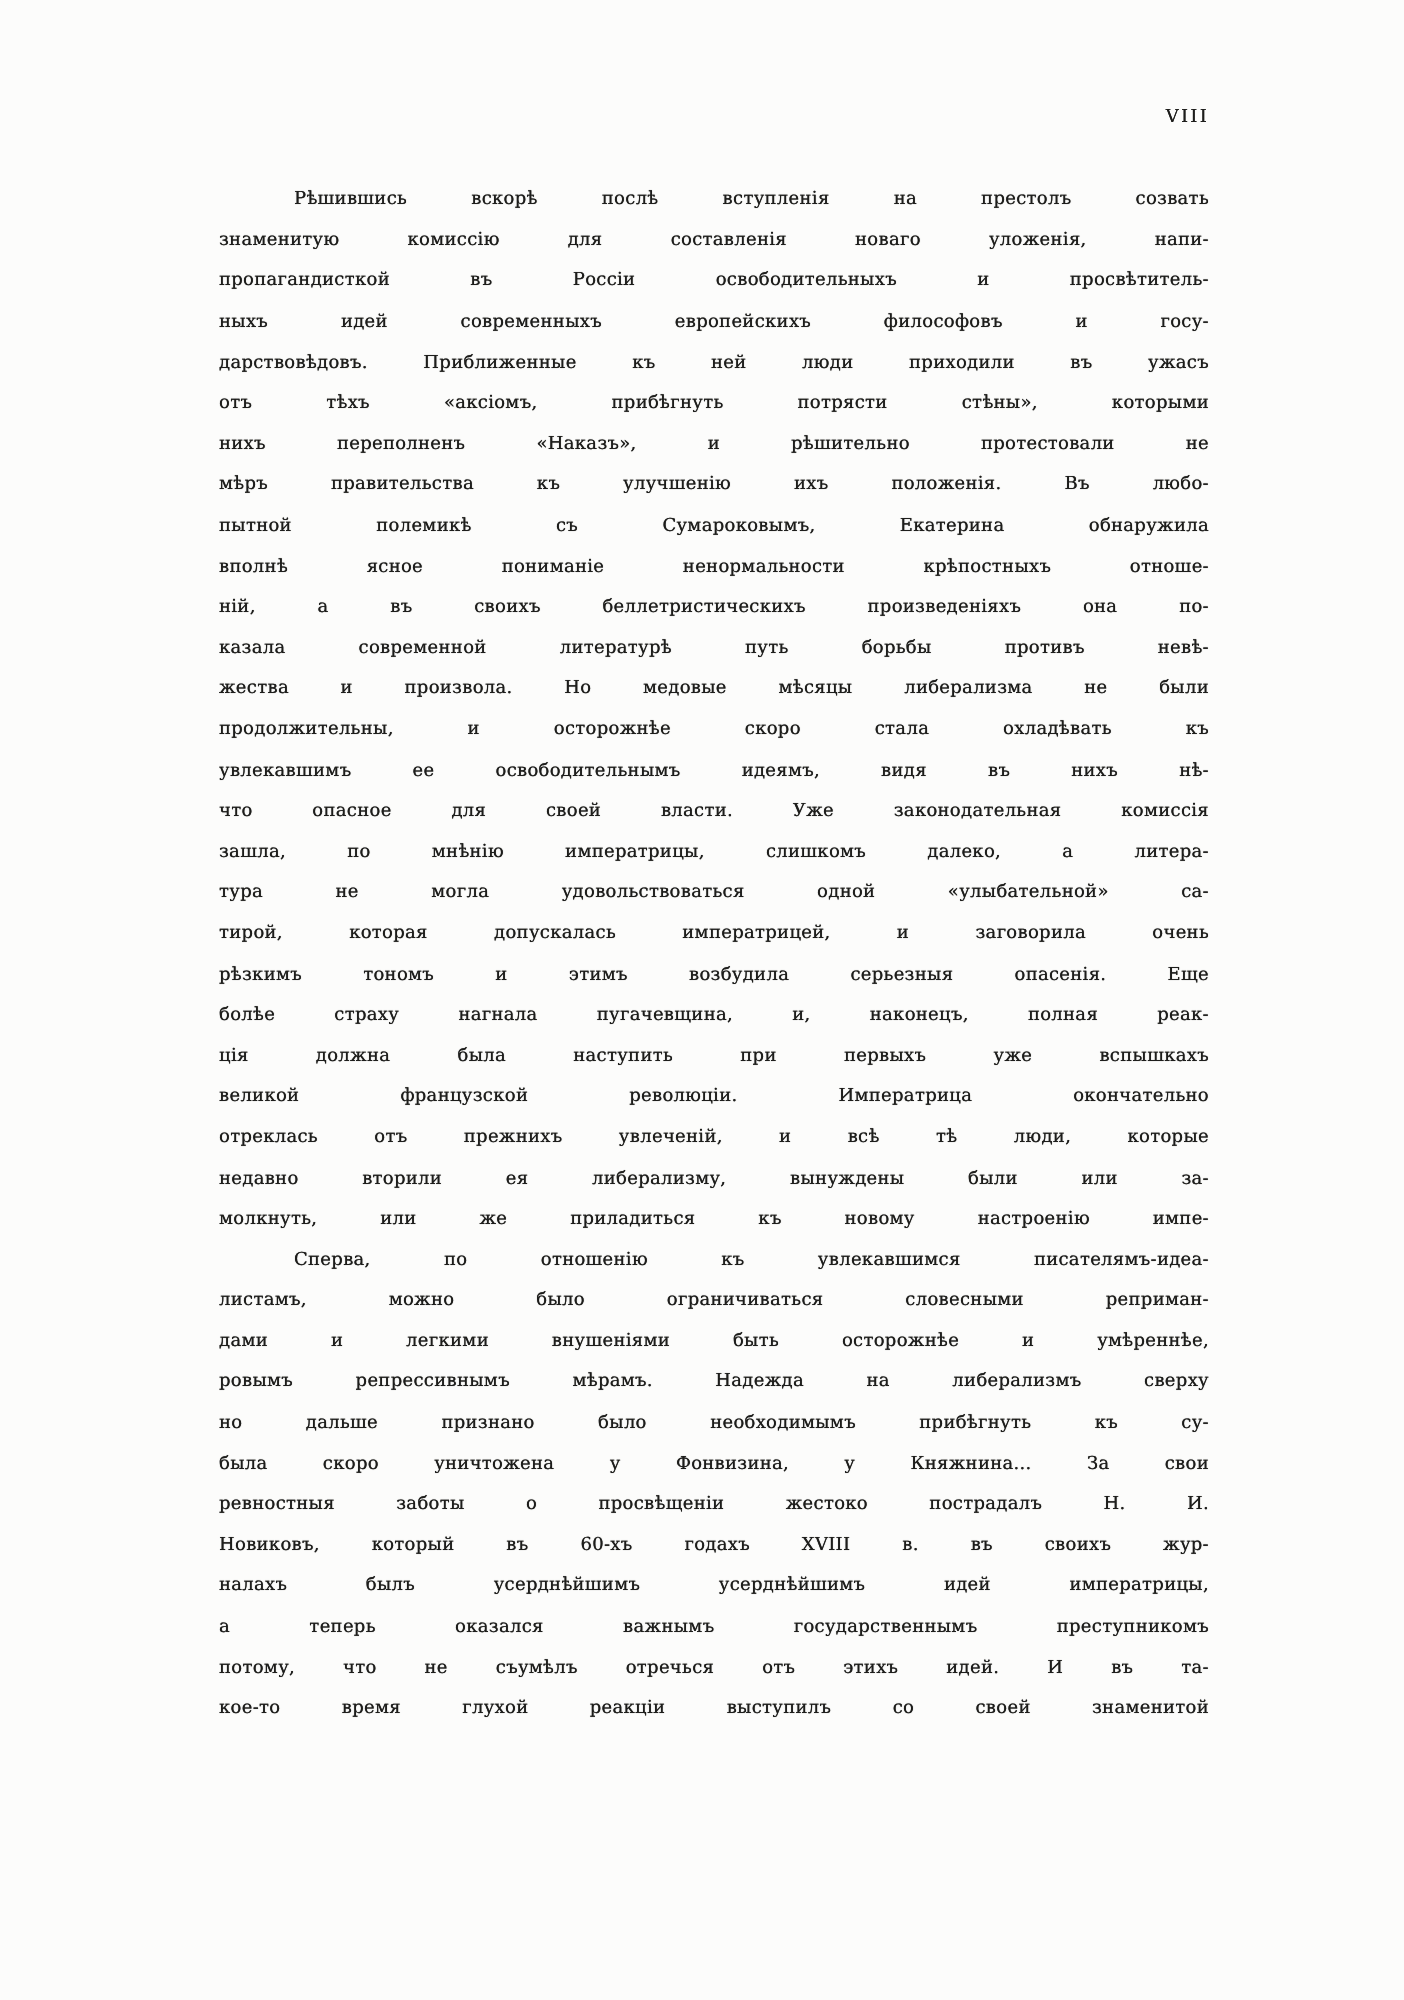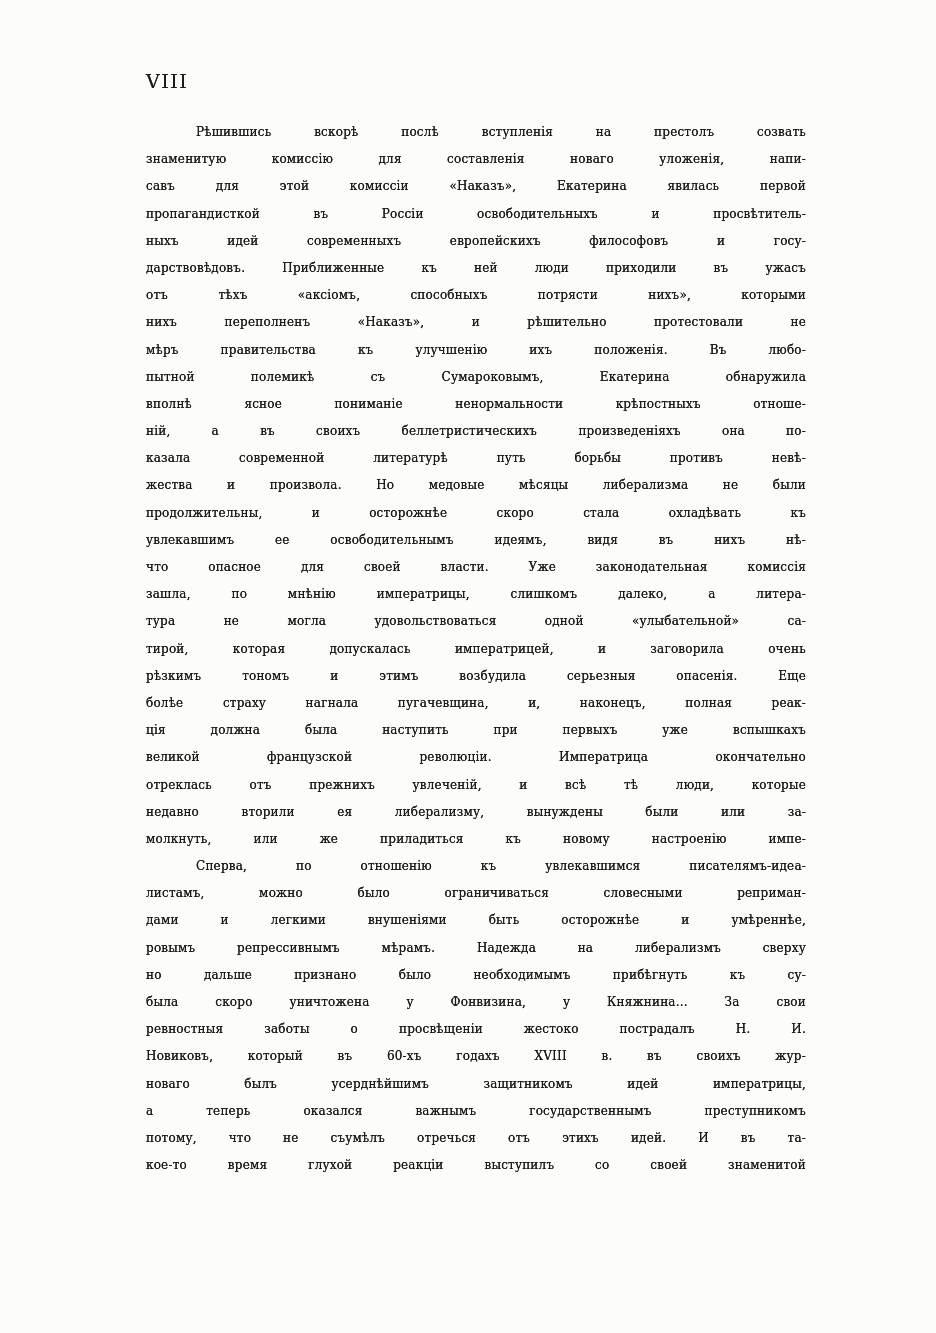--- a/index.html
+++ b/index.html
@@ -15,22 +15,22 @@
   }
   .page{
     position:relative;
     width:936px;height:1333px;
     background:var(--paper);
     overflow:hidden;
   }
   .page-number{
     position:absolute;
     top:70px;left:146px;width:660px;
-    text-align:left;
-    font-size:19px;
+    text-align:right;
+    font-size:12px;
     letter-spacing:1.5px;
     text-shadow:0 0 .4px currentColor;
   }
   .text-block{
     position:absolute;
     top:119px;left:146px;width:660px;
   }
   .paragraph{margin:0;padding:0;}
   .line{
     font-size:12px;
@@ -50,25 +50,24 @@
 </style>
 </head>
 <body>
 
 <div class="page">
   <div class="page-number">VIII</div>
   <div class="text-block" id="text-block">
       <div class="paragraph">
         <div class="line indent">Рѣшившись вскорѣ послѣ вступленія на престолъ созвать</div>
         <div class="line">знаменитую комиссію для составленія новаго уложенія, напи-</div>
-        <div class="line">савъ для этой комиссіи «Наказъ», Екатерина явилась первой</div>
         <div class="line">пропагандисткой въ Россіи освободительныхъ и просвѣтитель-</div>
         <div class="line">ныхъ идей современныхъ европейскихъ философовъ и госу-</div>
         <div class="line">дарствовѣдовъ. Приближенные къ ней люди приходили въ ужасъ</div>
-        <div class="line">отъ тѣхъ «аксіомъ, способныхъ потрясти нихъ», которыми</div>
+        <div class="line">отъ тѣхъ «аксіомъ, прибѣгнуть потрясти стѣны», которыми</div>
         <div class="line">нихъ переполненъ «Наказъ», и рѣшительно протестовали не</div>
         <div class="line">мѣръ правительства къ улучшенію ихъ положенія. Въ любо-</div>
         <div class="line">пытной полемикѣ съ Сумароковымъ, Екатерина обнаружила</div>
         <div class="line">вполнѣ ясное пониманіе ненормальности крѣпостныхъ отноше-</div>
         <div class="line">ній, а въ своихъ беллетристическихъ произведеніяхъ она по-</div>
         <div class="line">казала современной литературѣ путь борьбы противъ невѣ-</div>
         <div class="line">жества и произвола. Но медовые мѣсяцы либерализма не были</div>
         <div class="line">продолжительны, и осторожнѣе скоро стала охладѣвать къ</div>
         <div class="line">увлекавшимъ ее освободительнымъ идеямъ, видя въ нихъ нѣ-</div>
         <div class="line">что опасное для своей власти. Уже законодательная комиссія</div>
@@ -85,19 +84,19 @@
       </div>
       <div class="paragraph">
         <div class="line indent">Сперва, по отношенію къ увлекавшимся писателямъ-идеа-</div>
         <div class="line">листамъ, можно было ограничиваться словесными реприман-</div>
         <div class="line">дами и легкими внушеніями быть осторожнѣе и умѣреннѣе,</div>
         <div class="line">ровымъ репрессивнымъ мѣрамъ. Надежда на либерализмъ сверху</div>
         <div class="line">но дальше признано было необходимымъ прибѣгнуть къ су-</div>
         <div class="line">была скоро уничтожена у Фонвизина, у Княжнина... За свои</div>
         <div class="line">ревностныя заботы о просвѣщеніи жестоко пострадалъ Н. И.</div>
         <div class="line">Новиковъ, который въ 60-хъ годахъ XVIII в. въ своихъ жур-</div>
-        <div class="line">новаго былъ усерднѣйшимъ защитникомъ идей императрицы,</div>
+        <div class="line">налахъ былъ усерднѣйшимъ усерднѣйшимъ идей императрицы,</div>
         <div class="line">а теперь оказался важнымъ государственнымъ преступникомъ</div>
         <div class="line">потому, что не съумѣлъ отречься отъ этихъ идей. И въ та-</div>
         <div class="line">кое-то время глухой реакціи выступилъ со своей знаменитой</div>
       </div>
     </div>
 </div>
 
 </body></html>

